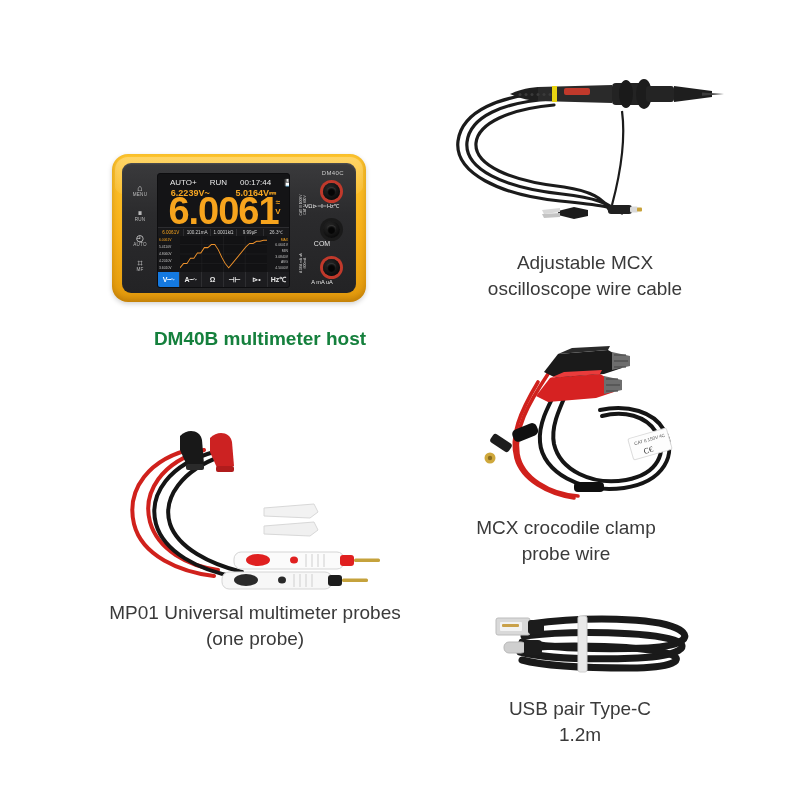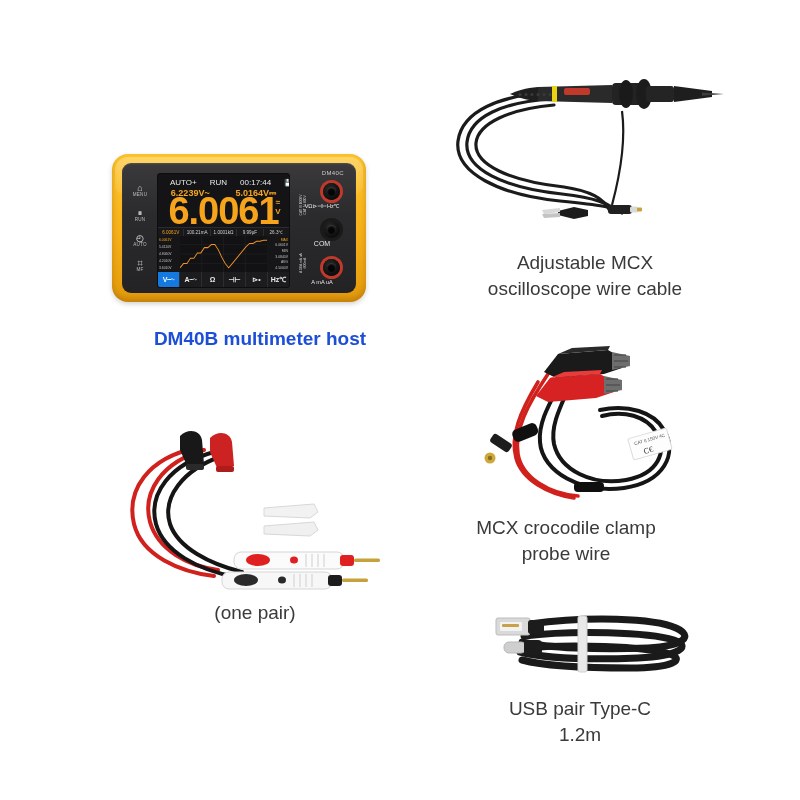--- a/index.html
+++ b/index.html
@@ -19,21 +19,21 @@
     inset: 0;
   }
   .item { position: absolute; }
   .caption {
     text-align: center;
     color: #3a3a3a;
     font-size: 19px;
     line-height: 26px;
     font-family: "Liberation Sans", sans-serif;
   }
-  .caption.bold { font-weight: bold; color: #1d4ed8; }
+  .caption.bold { font-weight: bold; color: #15803d; }
 
   
   #multimeter { left: 112px; top: 154px; width: 254px; height: 148px; }
   .mm-body {
     position: absolute; inset: 0;
     background: linear-gradient(180deg,#ffc62e 0%,#f7b019 55%,#e39a0c 100%);
     border-radius: 16px;
     box-shadow: inset 0 -3px 6px rgba(120,70,0,.35), 0 2px 5px rgba(0,0,0,.18);
   }
   .mm-body:after{
@@ -402,21 +402,22 @@
           <line x1="188" y1="154" x2="188" y2="167"></line>
             <line x1="194" y1="154" x2="194" y2="167"></line>
         </g>
         <rect x="210" y="155" width="14" height="11" rx="3" fill="#1d1d1d"></rect>
         <rect x="224" y="158.5" width="26" height="3.5" rx="1.5" fill="#c5a23c"></rect>
       </g>
     </svg>
   </div>
 
   <div class="cap" id="cap-mp01">
-    <div class="caption">(one pair)</div>
+    <div class="caption">MP01 Universal multimeter probes</div>
+    <div class="caption">(one probe)</div>
   </div>
 
   <div class="item" id="croc">
     <svg width="225" height="175" viewBox="0 0 225 175">
 
       <g fill="none" stroke="#151515" stroke-width="4" stroke-linecap="round">
         <path d="M88 34 C 74 62, 60 82, 62 104 C 64 134, 104 156, 146 150 C 186 144, 200 116, 186 92 C 176 74, 150 66, 122 72"></path>
         <path d="M96 38 C 84 66, 72 86, 76 106 C 82 132, 114 148, 148 142 C 180 136, 190 114, 178 94 C 168 78, 146 72, 124 78"></path>
       </g>
 

